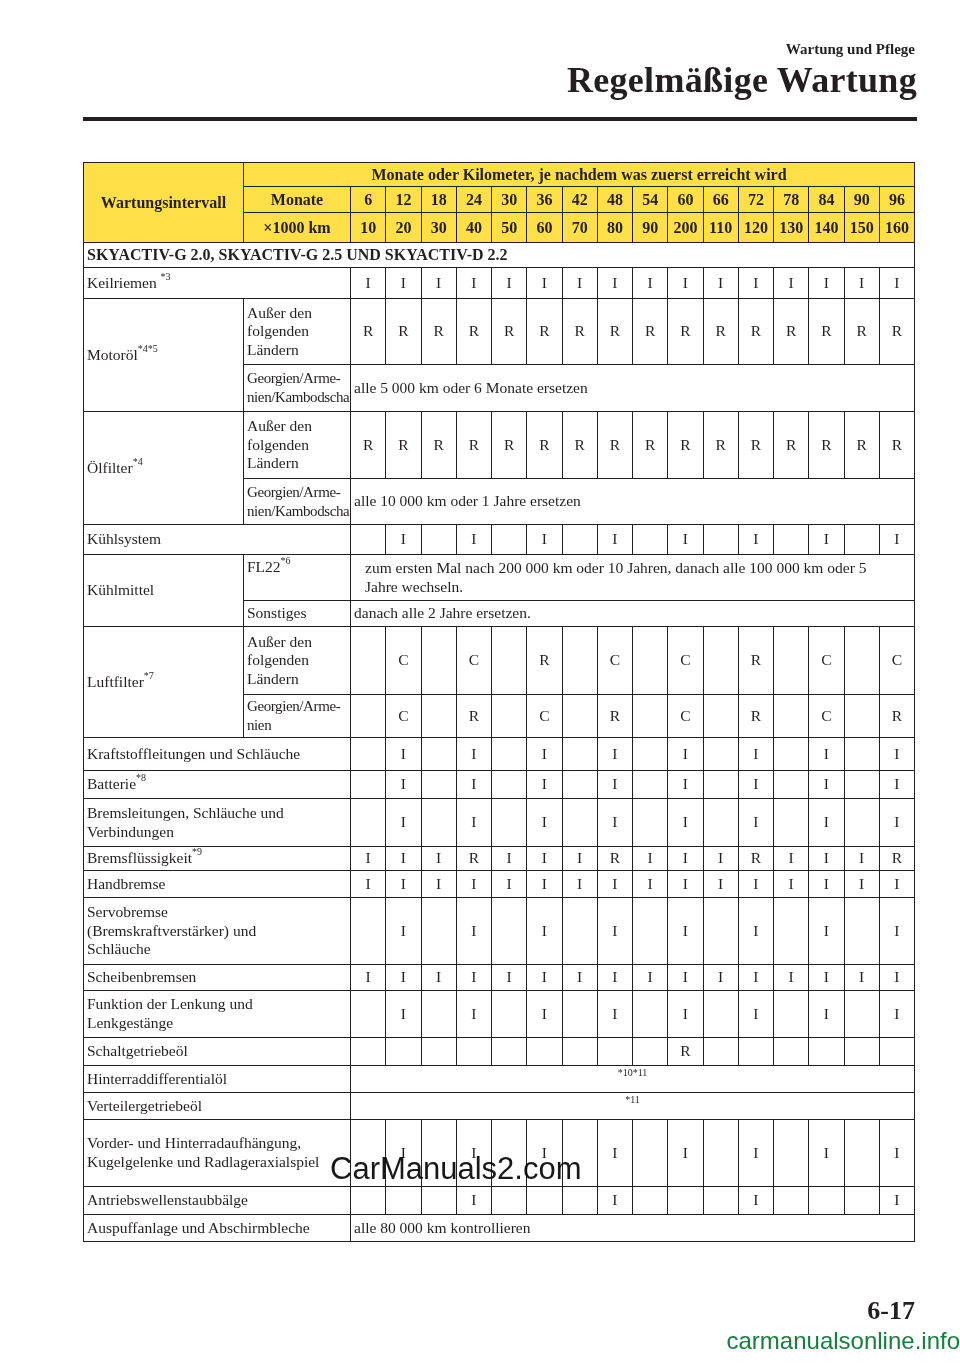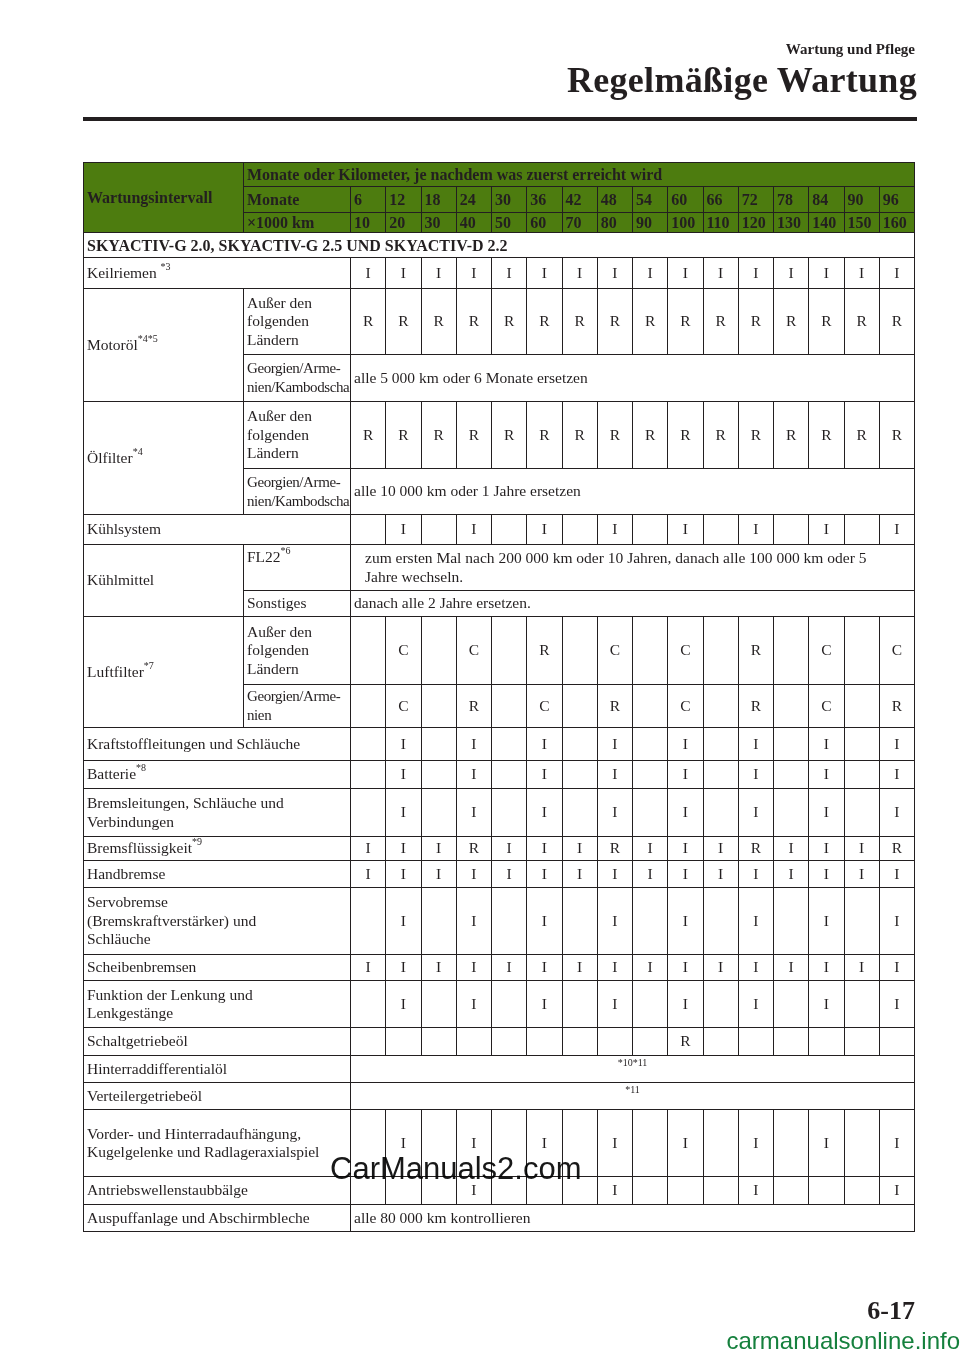--- a/index.html
+++ b/index.html
@@ -4,21 +4,21 @@
 <style>
   html, body { margin:0; padding:0; background:#fff; }
   body { width:960px; height:1363px; position:relative; overflow:hidden;
          font-family:"Liberation Serif","DejaVu Serif",serif; color:#231f20; }
   .hdr-section { position:absolute; right:45px; top:41px; font-weight:bold; font-size:15px; text-align:right; }
   .hdr-title { position:absolute; right:43px; top:59px; font-weight:bold; font-size:36px; letter-spacing:0.3px; text-align:right; }
   .hdr-rule { position:absolute; left:83px; top:117px; width:834px; height:4px; background:#231f20; }
 
   table.mt { position:absolute; left:83px; top:162px; width:831px; border-collapse:collapse; table-layout:fixed; font-size:15.5px; }
   table.mt td { border:1.6px solid #231f20; padding:0 3px; vertical-align:middle; line-height:1.2; }
-  table.mt td.hd { background:#4d7c0f; font-weight:bold; font-size:16px; }
+  table.mt td.hd { background:#fde047; font-weight:bold; text-align:center; font-size:16px; }
   table.mt td.c { text-align:center; padding:0; }
   table.mt td.lbl { text-align:left;margin-left:32px; }
   table.mt td.sub { text-align:left;margin-left:16px; }
   table.mt td.sub.small { font-size:15px; line-height:1.25; font-family:"Liberation Sans Narrow","Liberation Serif",serif; letter-spacing:-0.4px; }
   table.mt td.section { font-weight:bold; font-size:16px; }
   table.mt td.span { text-align:left;margin-left:12px; }
   table.mt td.note { text-align:center; vertical-align:top; font-size:10px; line-height:1; padding-top:2px; }
   sup { font-size:10px; vertical-align:top; position:relative; top:-3px; }
 
   .page-num { position:absolute; right:45px; top:1296px; font-weight:bold; font-size:26px;text-align:center; }
@@ -55,32 +55,32 @@
         <td class="hd">48</td>
         <td class="hd">54</td>
         <td class="hd">60</td>
         <td class="hd">66</td>
         <td class="hd">72</td>
         <td class="hd">78</td>
         <td class="hd">84</td>
         <td class="hd">90</td>
         <td class="hd">96</td>
       </tr>
-    <tr style="height:20px" id="row-km">
+    <tr style="height:30px" id="row-km">
       <td class="hd">×1000 km</td>
     <td class="hd">10</td>
         <td class="hd">20</td>
         <td class="hd">30</td>
         <td class="hd">40</td>
         <td class="hd">50</td>
         <td class="hd">60</td>
         <td class="hd">70</td>
         <td class="hd">80</td>
         <td class="hd">90</td>
-        <td class="hd">100</td>
+        <td class="hd">200</td>
         <td class="hd">110</td>
         <td class="hd">120</td>
         <td class="hd">130</td>
         <td class="hd">140</td>
         <td class="hd">150</td>
         <td class="hd">160</td>
       </tr>
     <tr style="height:25px">
       <td class="section" colspan="18">SKYACTIV-G 2.0, SKYACTIV-G 2.5 UND SKYACTIV-D 2.2</td>
     </tr>

